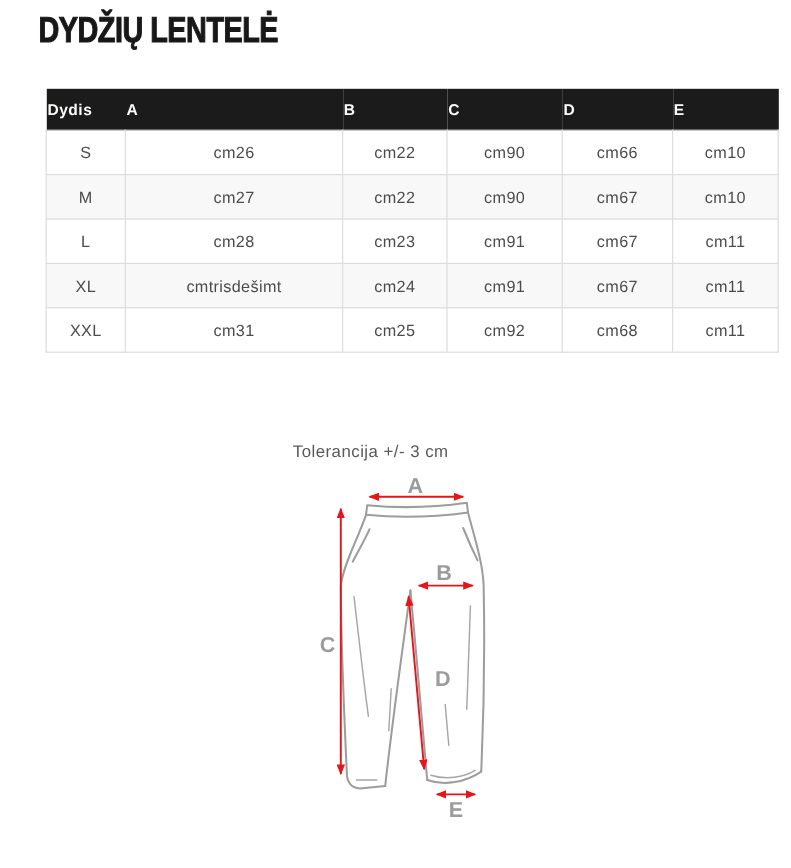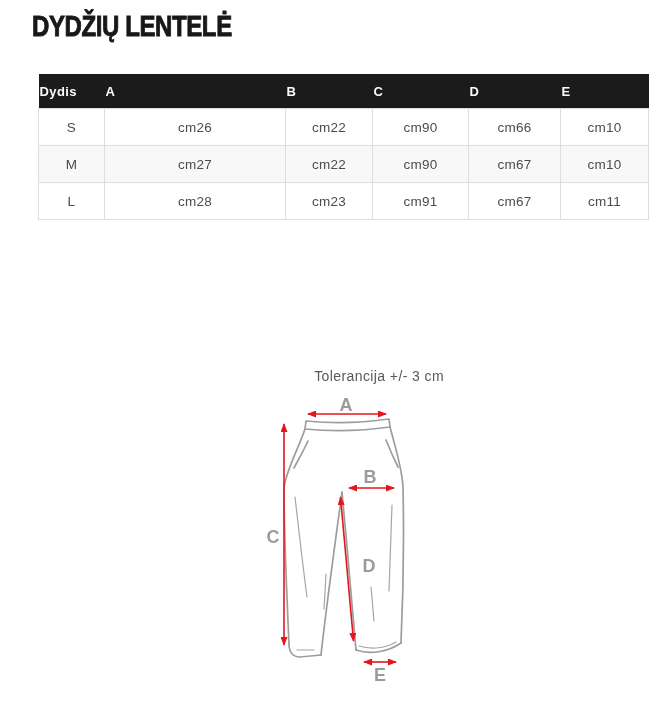--- a/index.html
+++ b/index.html
@@ -23,21 +23,21 @@
     text-align:left;vertical-align:middle;border:none;
   }
   table.size-table tbody td{
     height:34px;border:1px solid #dddddd;background:#ffffff;
     font-size:13.5px;color:#4c4c4c;text-align:center;vertical-align:middle;
     letter-spacing:0.3px;
   }
   table.size-table tbody tr:nth-child(even) td{background:#f8f8f8;}
   .tolerance-note{
     position:absolute;left:244px;top:368px;width:200px;
-    text-align:right;font-size:14px;color:#595959;letter-spacing:0.4px;
+    text-align:left;font-size:14px;color:#595959;letter-spacing:0.4px;
   }
   .diagram-svg{position:absolute;left:250px;top:390px;}
   .dim-label{
     font-family:"Liberation Sans",sans-serif;font-size:18px;font-weight:bold;
     fill:#9b9b9b;text-anchor:middle;
   }
 </style>
 </head>
 <body>
 
@@ -80,20 +80,36 @@
       <td>cm10</td>
     </tr>
     <tr>
       <td>L</td>
       <td>cm28</td>
       <td>cm23</td>
       <td>cm91</td>
       <td>cm67</td>
       <td>cm11</td>
     </tr>
+    <tr>
+      <td>XL</td>
+      <td>cmtrisdešimt</td>
+      <td>cm24</td>
+      <td>cm91</td>
+      <td>cm67</td>
+      <td>cm11</td>
+    </tr>
+    <tr>
+      <td>XXL</td>
+      <td>cm31</td>
+      <td>cm25</td>
+      <td>cm92</td>
+      <td>cm68</td>
+      <td>cm11</td>
+    </tr>
   </tbody>
 </table>
 
 <div class="tolerance-note">Tolerancija +/- 3 cm</div>
 
 <svg class="diagram-svg" width="210" height="302" viewBox="250 390 210 302" xmlns="http://www.w3.org/2000/svg">
   <defs>
     <marker id="ah" markerUnits="userSpaceOnUse" markerWidth="9" markerHeight="7" refX="8" refY="3.5" orient="auto-start-reverse">
       <polygon points="0,0 9,3.5 0,7" fill="#e4151b"></polygon>
     </marker>

